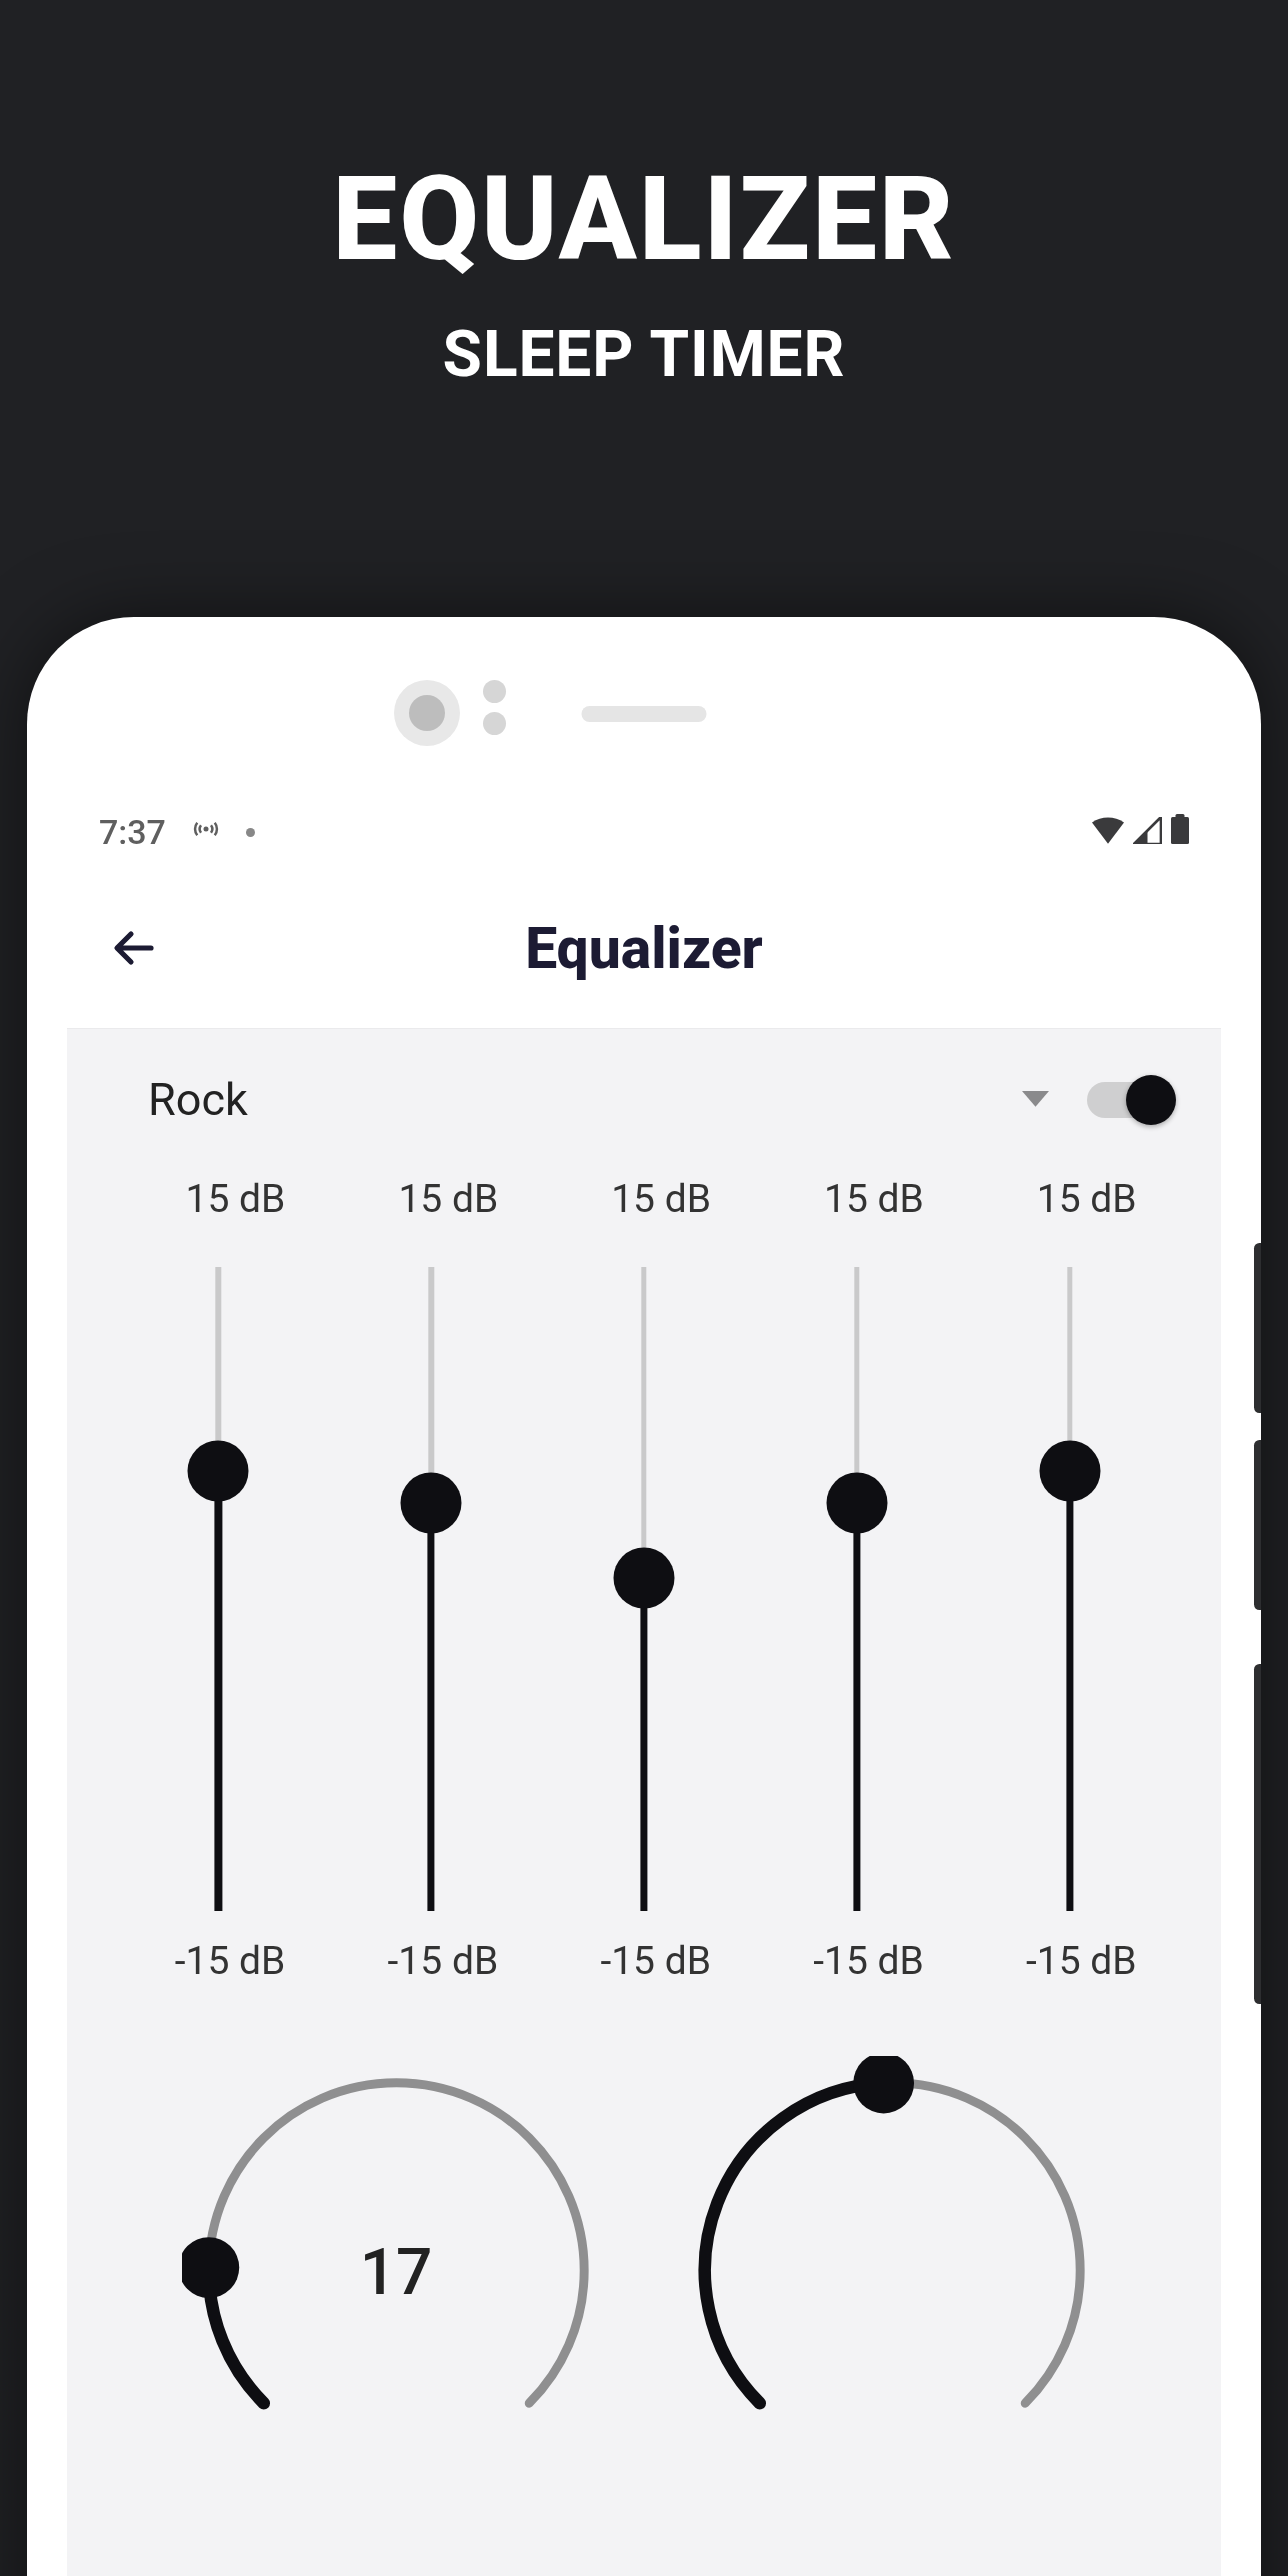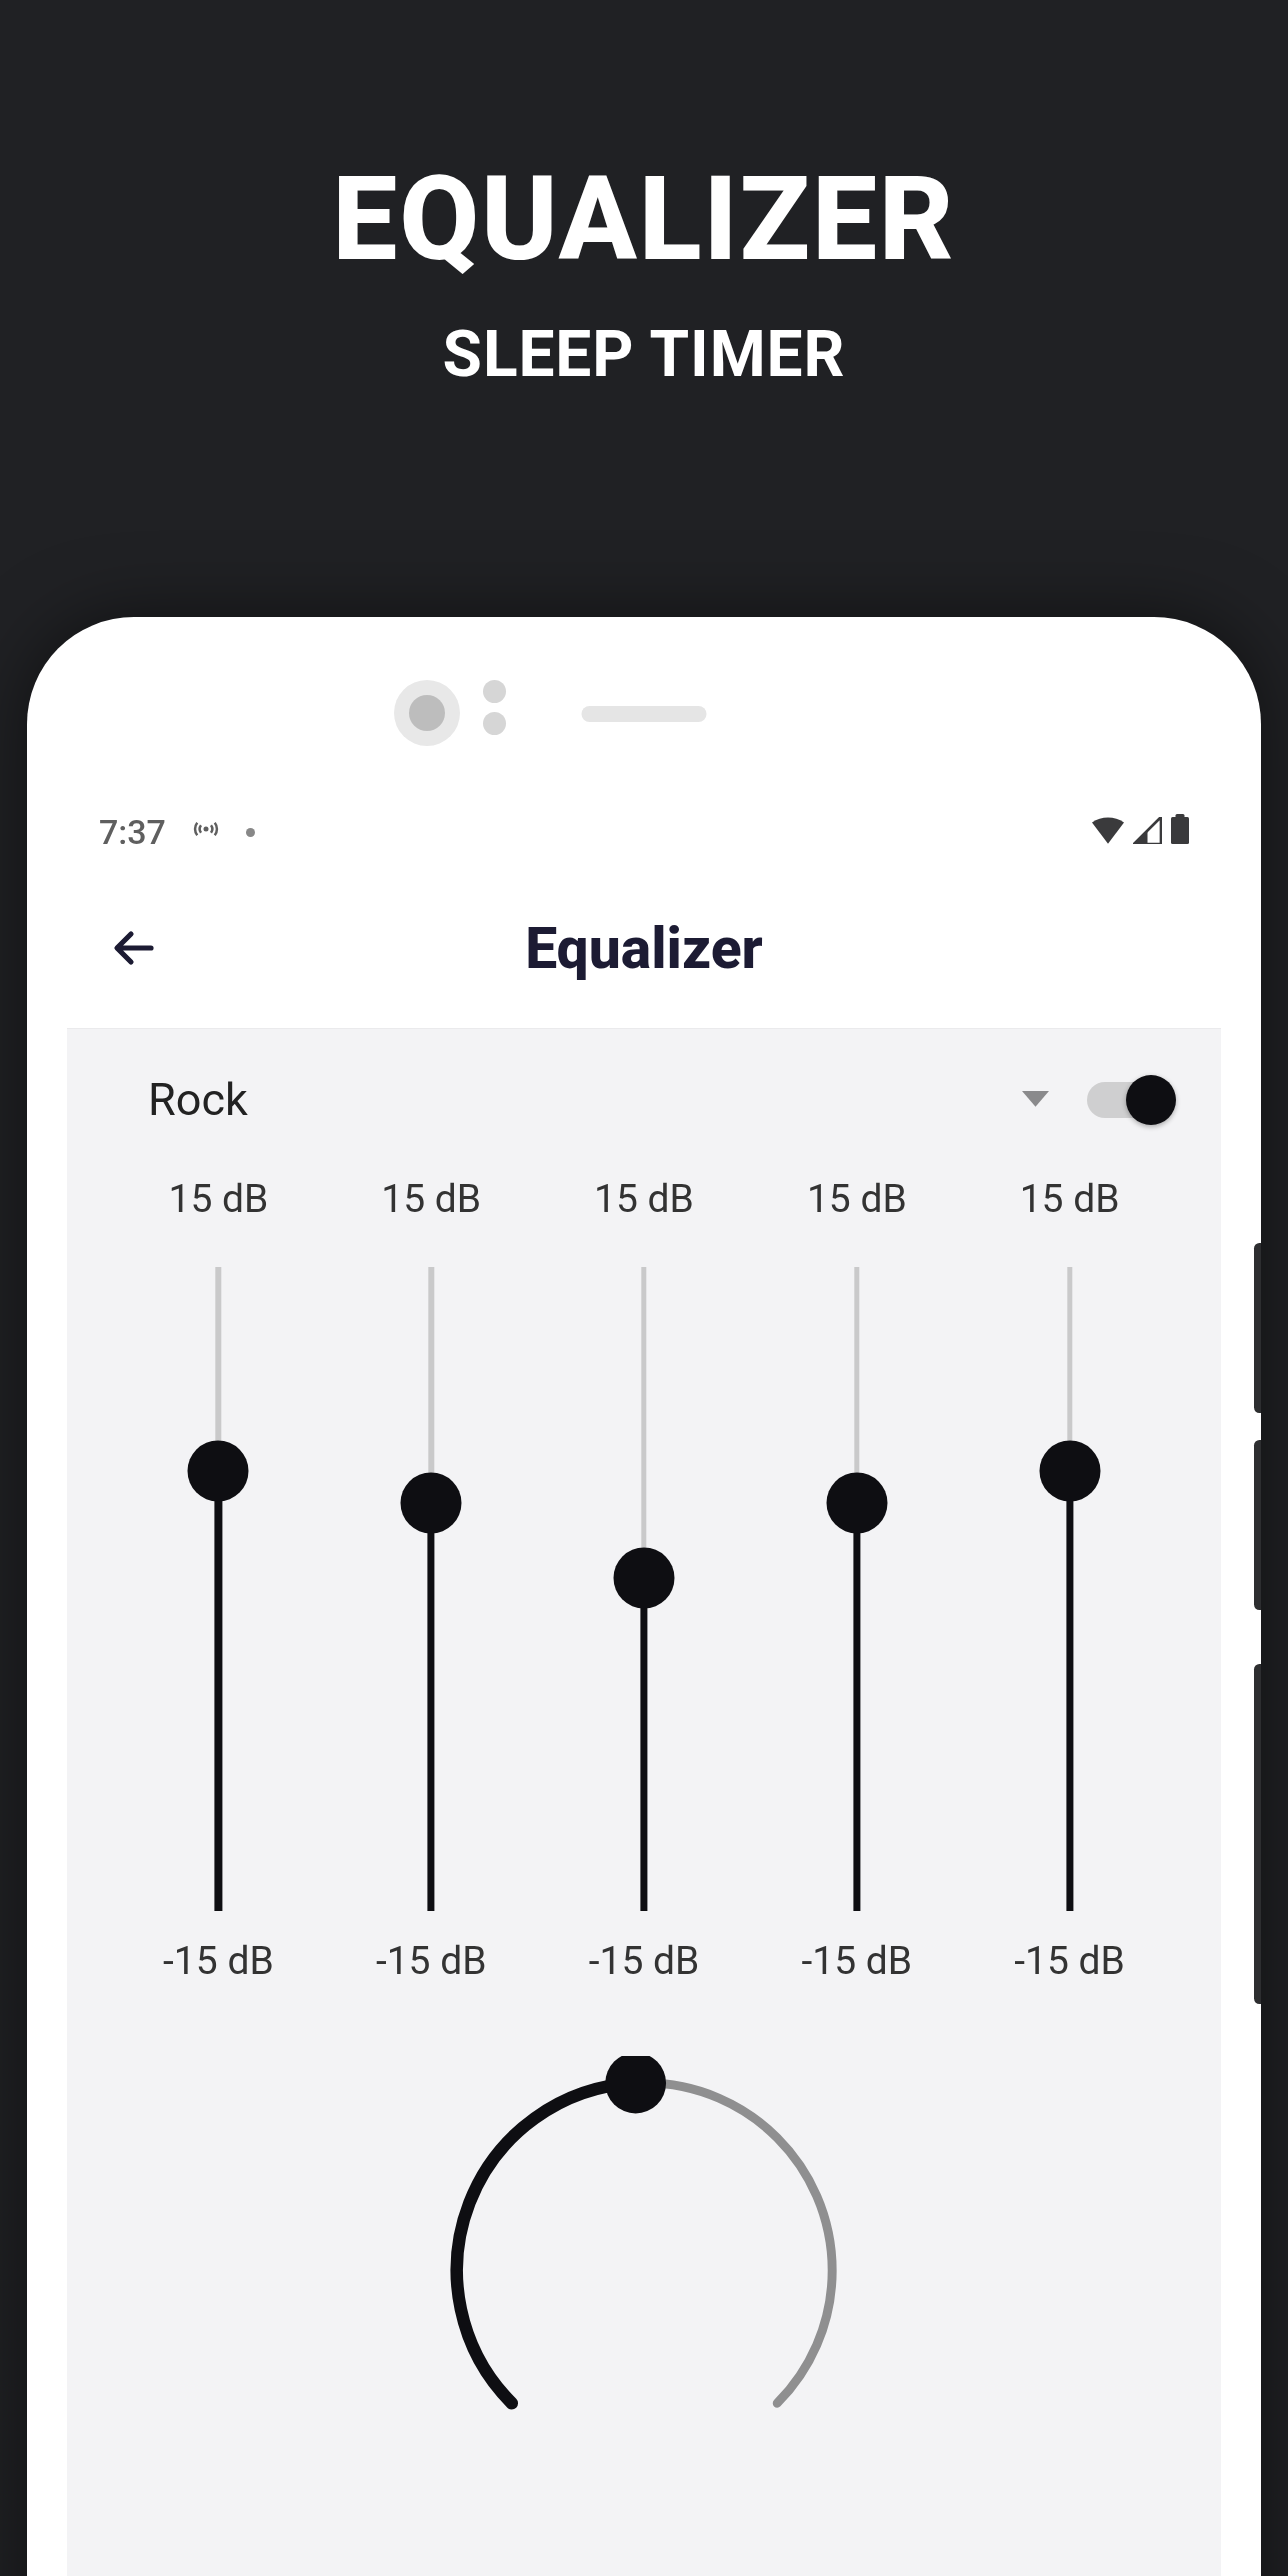--- a/index.html
+++ b/index.html
@@ -188,21 +188,21 @@
   
   .db-row {
     display: flex;
     justify-content: space-around;
     margin-top: 27px;
   }
   .db-label {
     font-size: 39px;
     color: #333;
     width: 134px;
-    text-align: center;
+    text-align: right;
   }
 
   
   .sliders {
     display: flex;
     justify-content: space-around;
     margin-top: 45px;
   }
   .slider {
     position: relative;
@@ -388,20 +388,28 @@
         <div class="db-label">-15 dB</div>
         <div class="db-label">-15 dB</div>
         <div class="db-label">-15 dB</div>
         <div class="db-label">-15 dB</div>
       </div>
 
       <div class="dials">
         <div class="dial">
             <svg viewBox="0 0 480 480">
               <path d="M 91.50757595082504 388.492424049175 A 210 210 0 1 1 388.49242404917516 388.4924240491748" fill="none" stroke="#8f8f90" stroke-width="10" stroke-linecap="round"></path>
+              <path d="M 91.50757595082504 388.492424049175 A 210 210 0 0 1 30.02590717885127 236.7014633645177" fill="none" stroke="#0e0e12" stroke-width="14" stroke-linecap="round"></path>
+              <circle cx="30.02590717885127" cy="236.7014633645177" r="34" fill="#0e0e12"></circle>
+            </svg>
+          <div class="dial-value">17</div>
+        </div>
+        <div class="dial">
+            <svg viewBox="0 0 480 480">
+              <path d="M 91.50757595082504 388.492424049175 A 210 210 0 1 1 388.49242404917516 388.4924240491748" fill="none" stroke="#8f8f90" stroke-width="10" stroke-linecap="round"></path>
               <path d="M 91.50757595082504 388.492424049175 A 210 210 0 0 1 230.10764535097505 30.2331262579863" fill="none" stroke="#0e0e12" stroke-width="14" stroke-linecap="round"></path>
               <circle cx="230.10764535097505" cy="30.2331262579863" r="34" fill="#0e0e12"></circle>
             </svg>
         </div>
       </div>
 
     </div>
   </div>
 </div>
 

